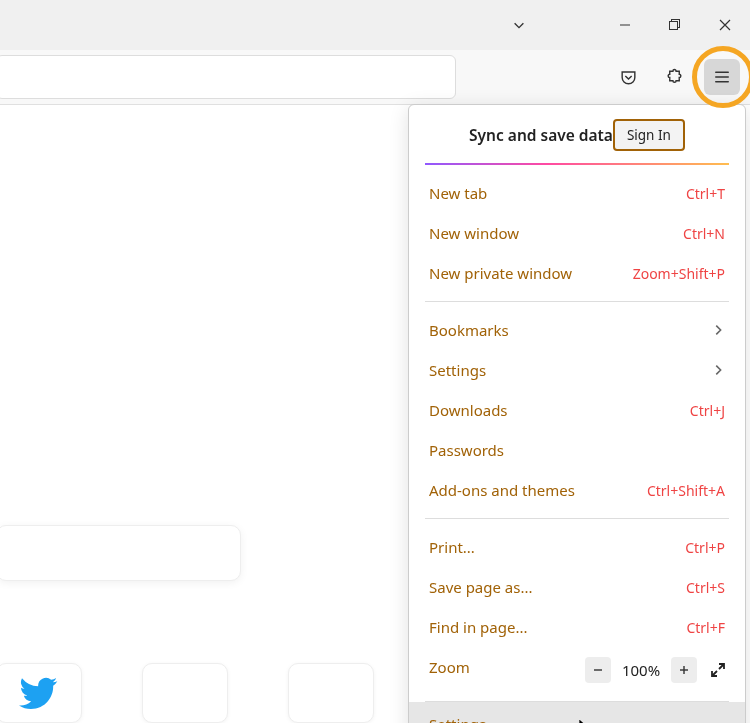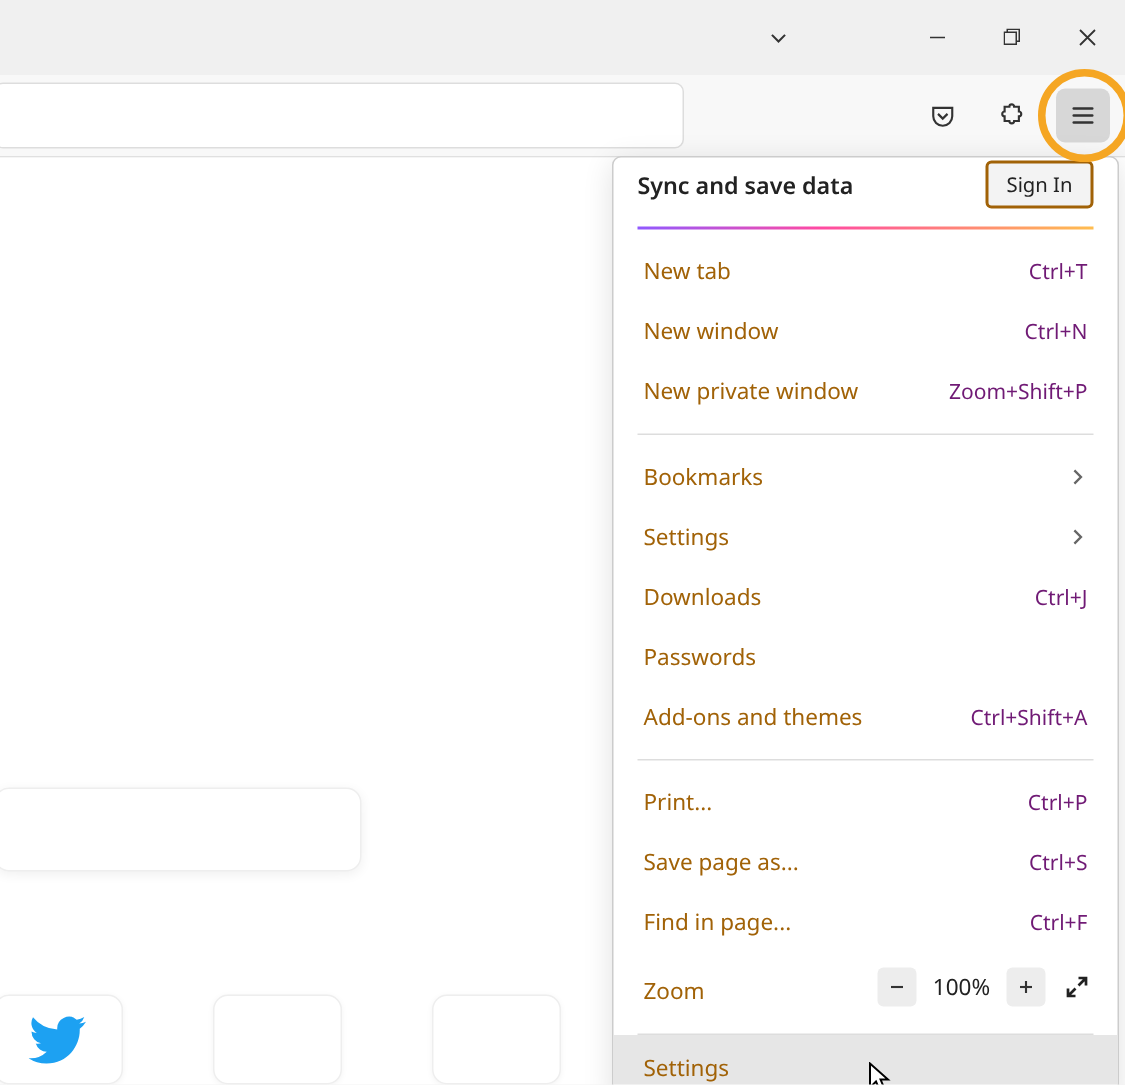--- a/index.html
+++ b/index.html
@@ -141,23 +141,23 @@
       border: 1px solid #ccc;
       border-radius: 6px;
       box-shadow: 0 4px 20px rgba(0,0,0,0.12);
       z-index: 10;
       font-size: 15px;
       color: #222;
       padding-bottom: 0;
     }
     .menu-header {
       display: flex;
-      justify-content: space-between;
-      align-items: center;
-      padding: 2px 16px 12px;
+      justify-content: center;
+      align-items: center;
+      padding: 14px 16px 12px;
     }
     .menu-header-title {
       font-weight: 600;
       font-size: 15.5px;
     }
     .sign-in-btn {
       background: #f3f3f3;
       border: 2px solid #a16207;
       border-radius: 4px;
       padding: 5px 12px;
@@ -185,30 +185,30 @@
       padding: 10px 20px;
       cursor: pointer;
     }
     .menu-item.hover, .menu-item.selected {
       background: #e6e6e6;
     }
     .menu-item-label {
       color: #a16207;
     }
     .menu-item-shortcut {
-      color: #701a75;
+      color: #ef4444;
       font-size: 14px;
     }
     .chevron-right {
       color: #666;
     }
     .zoom-row {
       display: flex;
       justify-content: space-between;
-      align-items: flex-end;
+      align-items: flex-start;
       padding: 10px 14px 10px 20px;
     }
     .zoom-controls {
       display: flex;
       align-items: center;
       gap: 8px;
     }
     .zoom-btn {
       width: 26px;
       height: 26px;

